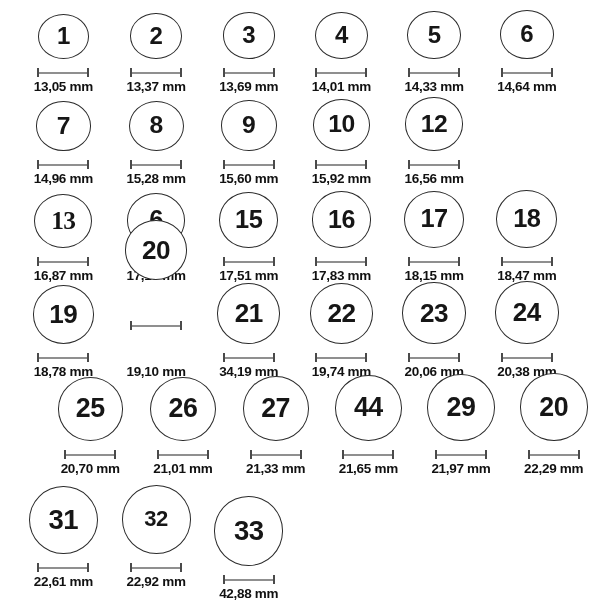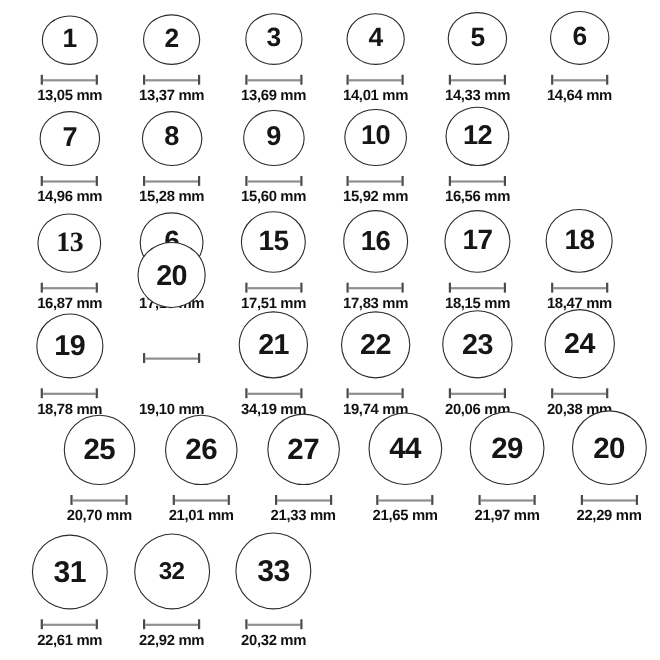--- a/index.html
+++ b/index.html
@@ -423,25 +423,25 @@
         <div class="ring-circle" style="width: 68.98px; height: 68.68px; border-color: rgb(43, 43, 43);">
           <span class="size-number" style="font-size: 22px; color: rgb(22, 22, 22);">32</span>
         </div>
         <div class="dim">
           <span class="tick" style="background: rgb(74, 74, 74);"></span>
           <span class="hline" style="background: rgb(143, 143, 143);"></span>
           <span class="tick" style="background: rgb(74, 74, 74);"></span>
         </div>
         <div class="diameter-label" style="color: rgb(17, 17, 17);">22,92 mm</div>
       </div>
-      <div class="size-cell" style="padding-bottom: 12px;">
+      <div class="size-cell" style="">
         <div class="ring-circle" style="width: 69.56px; height: 69.46px; border-color: rgb(43, 43, 43);">
           <span class="size-number" style="font-size: 27.5px; color: rgb(22, 22, 22);">33</span>
         </div>
         <div class="dim">
           <span class="tick" style="background: rgb(74, 74, 74);"></span>
           <span class="hline" style="background: rgb(143, 143, 143);"></span>
           <span class="tick" style="background: rgb(74, 74, 74);"></span>
         </div>
-        <div class="diameter-label" style="color: rgb(17, 17, 17);">20,32 mm</div>
+        <div class="diameter-label" style="color: rgb(17, 17, 17);">42,88 mm</div>
       </div>
     </div>
   </div>
 
 </body></html>

